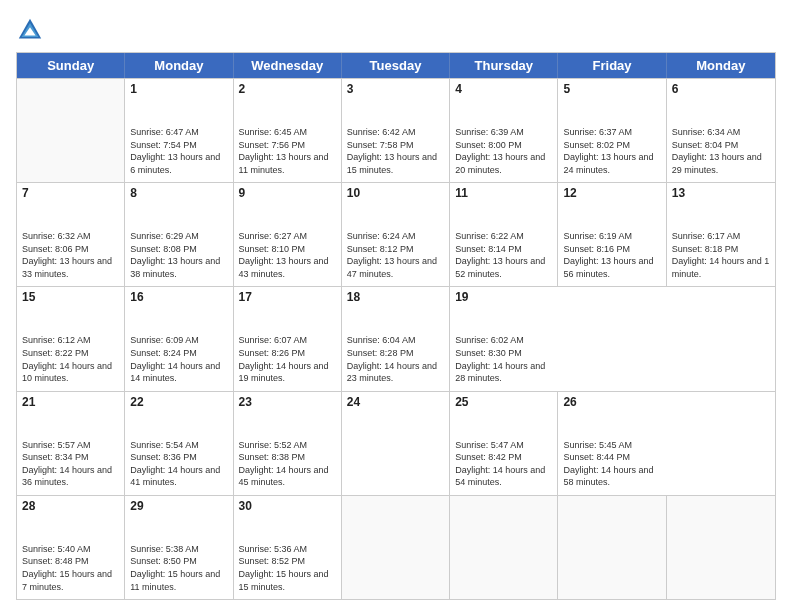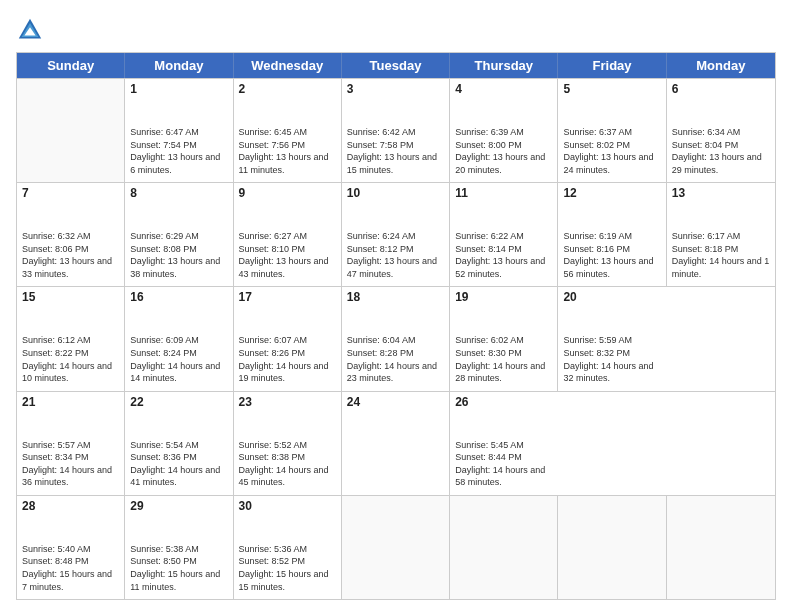--- a/index.html
+++ b/index.html
@@ -215,40 +215,40 @@
             <div class="cell-text">Sunrise: 6:07 AM<br>Sunset: 8:26 PM<br>Daylight: 14 hours and 19 minutes.</div>
           </div>
           <div class="cal-cell">
             <div class="day-num">18</div>
             <div class="cell-text">Sunrise: 6:04 AM<br>Sunset: 8:28 PM<br>Daylight: 14 hours and 23 minutes.</div>
           </div>
           <div class="cal-cell">
             <div class="day-num">19</div>
             <div class="cell-text">Sunrise: 6:02 AM<br>Sunset: 8:30 PM<br>Daylight: 14 hours and 28 minutes.</div>
           </div>
-          <div class="cal-cell">
-            <div class="day-num">20</div>
-            <div class="cell-text">Sunrise: 5:59 AM<br>Sunset: 8:32 PM<br>Daylight: 14 hours and 32 minutes.</div>
-          </div>
         </div>
         <div class="cal-row">
           <div class="cal-cell">
             <div class="day-num">21</div>
             <div class="cell-text">Sunrise: 5:57 AM<br>Sunset: 8:34 PM<br>Daylight: 14 hours and 36 minutes.</div>
           </div>
           <div class="cal-cell">
             <div class="day-num">22</div>
             <div class="cell-text">Sunrise: 5:54 AM<br>Sunset: 8:36 PM<br>Daylight: 14 hours and 41 minutes.</div>
           </div>
           <div class="cal-cell">
             <div class="day-num">23</div>
             <div class="cell-text">Sunrise: 5:52 AM<br>Sunset: 8:38 PM<br>Daylight: 14 hours and 45 minutes.</div>
           </div>
           <div class="cal-cell">
             <div class="day-num">24</div>
+          </div>
+          <div class="cal-cell">
+            <div class="day-num">25</div>
+            <div class="cell-text">Sunrise: 5:47 AM<br>Sunset: 8:42 PM<br>Daylight: 14 hours and 54 minutes.</div>
           </div>
           <div class="cal-cell">
             <div class="day-num">26</div>
             <div class="cell-text">Sunrise: 5:45 AM<br>Sunset: 8:44 PM<br>Daylight: 14 hours and 58 minutes.</div>
           </div>
         </div>
         <div class="cal-row">
           <div class="cal-cell">
             <div class="day-num">28</div>
             <div class="cell-text">Sunrise: 5:40 AM<br>Sunset: 8:48 PM<br>Daylight: 15 hours and 7 minutes.</div>

